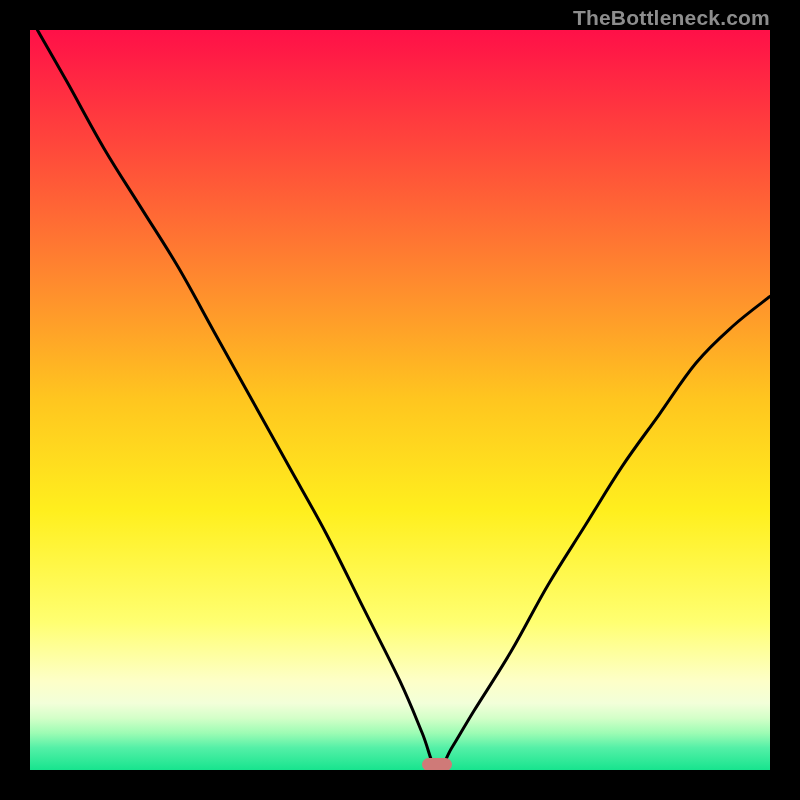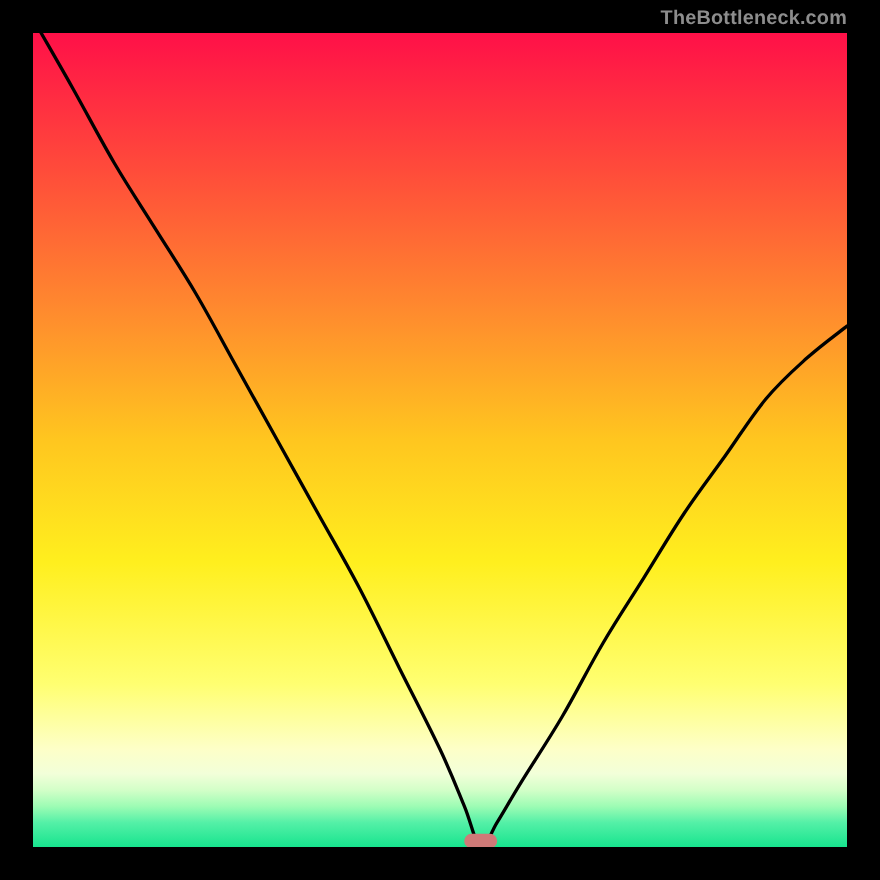--- a/index.html
+++ b/index.html
@@ -37,21 +37,21 @@
     width: 30px;
     height: 13px;
     border-radius: 7px;
     background: #cf7a78;
   }
   .watermark {
     position: absolute;
     top: 6px;
     right: 30px;
     font-family: Arial, Helvetica, sans-serif;
-    font-size: 18px;
+    font-size: 21px;
     font-weight: 600;
     color: #8d8d8d;
     letter-spacing: 0.2px;
   }
 </style>
 </head>
 <body>
 
 <div class="frame">
 

